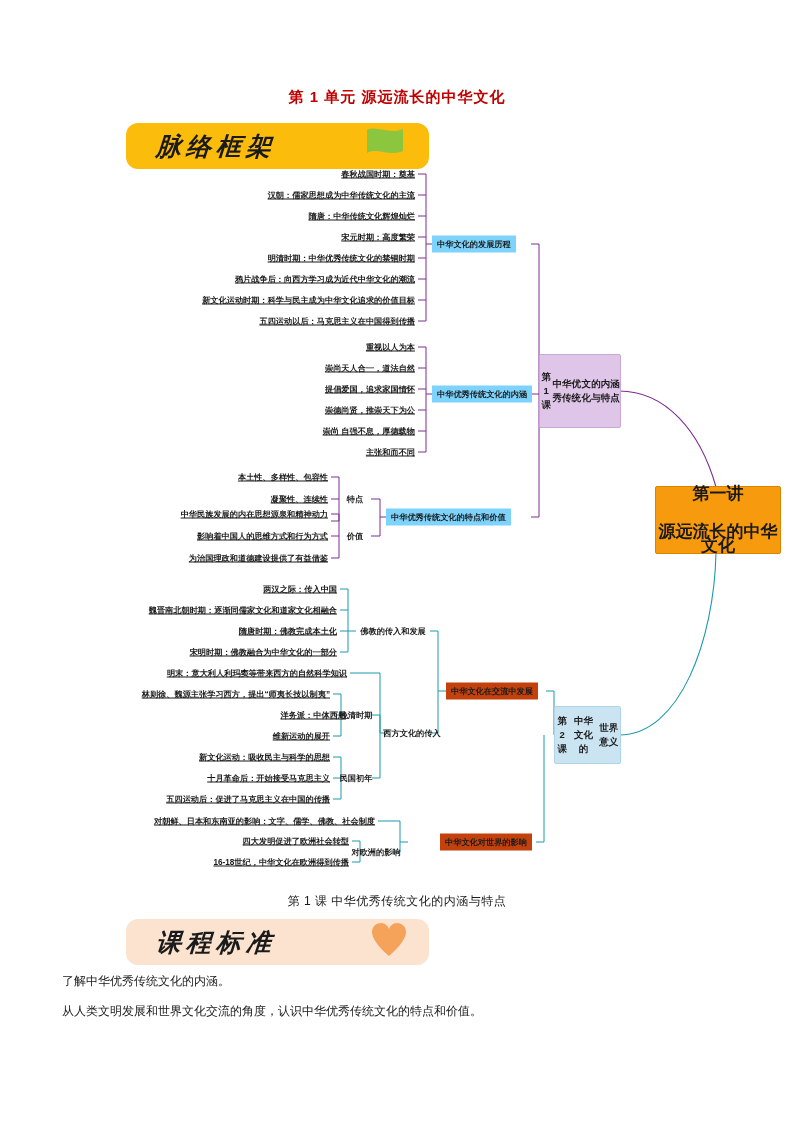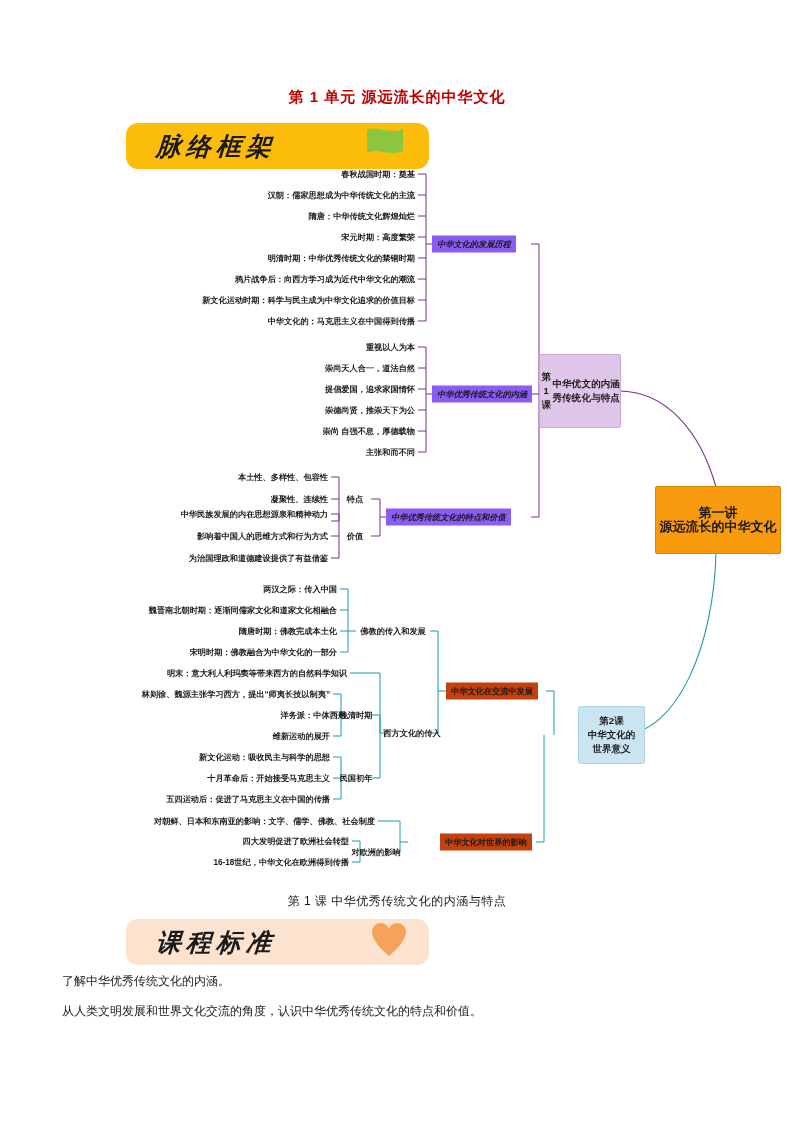--- a/index.html
+++ b/index.html
@@ -34,52 +34,52 @@
     font-style:italic;
     transform:skewX(-4deg);
   }
   .banner-icon{position:absolute;right:22px;top:50%;transform:translateY(-50%);}
 
   
   .leaf{
     position:absolute;font-size:8.2px;font-weight:bold;white-space:nowrap;
     color:#1a1a1a;line-height:11px;
   }
-  .leaf.r{text-align:center;transform:translate(-100%,-50%);}
+  .leaf.r{text-align:center;transform:translate(-100%,-50%);text-decoration:underline;}
   .mid{
     position:absolute;font-size:8.2px;font-weight:bold;white-space:nowrap;
     color:#1a1a1a;transform:translate(-50%,-50%);
   }
 
   
   .pill{
     position:absolute;font-size:8.2px;font-weight:bold;white-space:nowrap;
     padding:3px 5px;transform:translateY(-50%);
     color:#1a1a1a;
   }
-  .pill-magenta{background:#8b5cf6;font-style:italic;}
+  .pill-magenta{background:#7dd3fc;}
   .pill-blue{background:#c2410c;}
 
   
   .node{
     position:absolute;display:flex;align-items:center;justify-content:center;
     text-align:center;font-weight:bold;line-height:14px;
     transform:translateY(-50%);
   }
   .node-purple{
     background:#DFC5E8;border:1px solid #C9A8D8;
     font-size:9.5px;color:#1a1a1a;border-radius:2px;
   }
   .node-blue{
     background:#CBE4F2;border:1px solid #AFD4E8;
     font-size:9.5px;color:#1a1a1a;border-radius:2px;
   }
   .node-orange{
     background:#F79A0E;border:1px solid #D98400;
-    font-size:13px;color:#1a1a1a;border-radius:2px;
+    font-size:17px;color:#1a1a1a;border-radius:2px;justify-content:space-between;
   }
 
   
   .lesson-title{
     position:absolute;left:0;top:893px;width:794px;text-align:center;
     font-size:12px;color:#1a1a1a;letter-spacing:0.5px;
   }
   .std-line{
     position:absolute;left:62px;font-size:12px;color:#1a1a1a;
   }
@@ -180,21 +180,21 @@
     </span>
   </div>
 
   <div class="leaf r" style="left:415px;top:174px">春秋战国时期：奠基</div>
   <div class="leaf r" style="left:415px;top:195px">汉朝：儒家思想成为中华传统文化的主流</div>
   <div class="leaf r" style="left:415px;top:216px">隋唐：中华传统文化辉煌灿烂</div>
   <div class="leaf r" style="left:415px;top:237px">宋元时期：高度繁荣</div>
   <div class="leaf r" style="left:415px;top:258px">明清时期：中华优秀传统文化的禁锢时期</div>
   <div class="leaf r" style="left:415px;top:279px">鸦片战争后：向西方学习成为近代中华文化的潮流</div>
   <div class="leaf r" style="left:415px;top:300px">新文化运动时期：科学与民主成为中华文化追求的价值目标</div>
-  <div class="leaf r" style="left:415px;top:321px">中华文化的：马克思主义在中国得到传播</div>
+  <div class="leaf r" style="left:415px;top:321px">五四运动以后：马克思主义在中国得到传播</div>
   <div class="pill pill-magenta" style="left:432px;top:244px">中华文化的发展历程</div>
 
   <div class="leaf r" style="left:415px;top:347px">重视以人为本</div>
   <div class="leaf r" style="left:415px;top:368px">崇尚天人合一，道法自然</div>
   <div class="leaf r" style="left:415px;top:389px">提倡爱国，追求家国情怀</div>
   <div class="leaf r" style="left:415px;top:410px">崇德尚贤，推崇天下为公</div>
   <div class="leaf r" style="left:415px;top:431px">崇尚 自强不息，厚德载物</div>
   <div class="leaf r" style="left:415px;top:452px">主张和而不同</div>
   <div class="pill pill-magenta" style="left:432px;top:394px">中华优秀传统文化的内涵</div>
 
@@ -231,21 +231,21 @@
   <div class="mid" style="left:376px;top:852px">对欧洲的影响</div>
   <div class="pill pill-blue" style="left:440px;top:842px">中华文化对世界的影响</div>
 
   <div class="node node-purple" style="left:539px;top:391px;width:80px;height:72px;flex-direction:row">
     <span>第1课</span>
     <span>中华优秀传统</span>
     <span>文化</span>
     <span>的内涵与特点</span>
   </div>
 
-  <div class="node node-blue" style="left:578px;top:735px;width:65px;height:56px;flex-direction:column">
+  <div class="node node-blue" style="left:554px;top:735px;width:65px;height:56px;flex-direction:row">
     <span>第2课</span>
     <span>中华文化的</span>
     <span>世界意义</span>
   </div>
 
   <div class="node node-orange" style="left:655px;top:520px;width:124px;height:66px;flex-direction:column">
     <span>第一讲</span>
     <span>源远流长的中华文化</span>
   </div>
 

